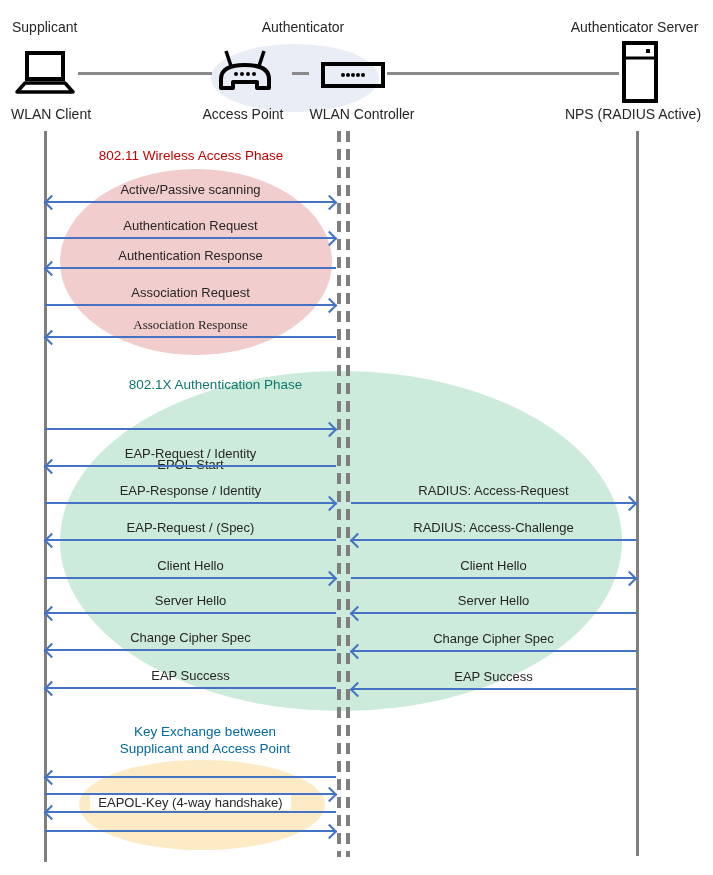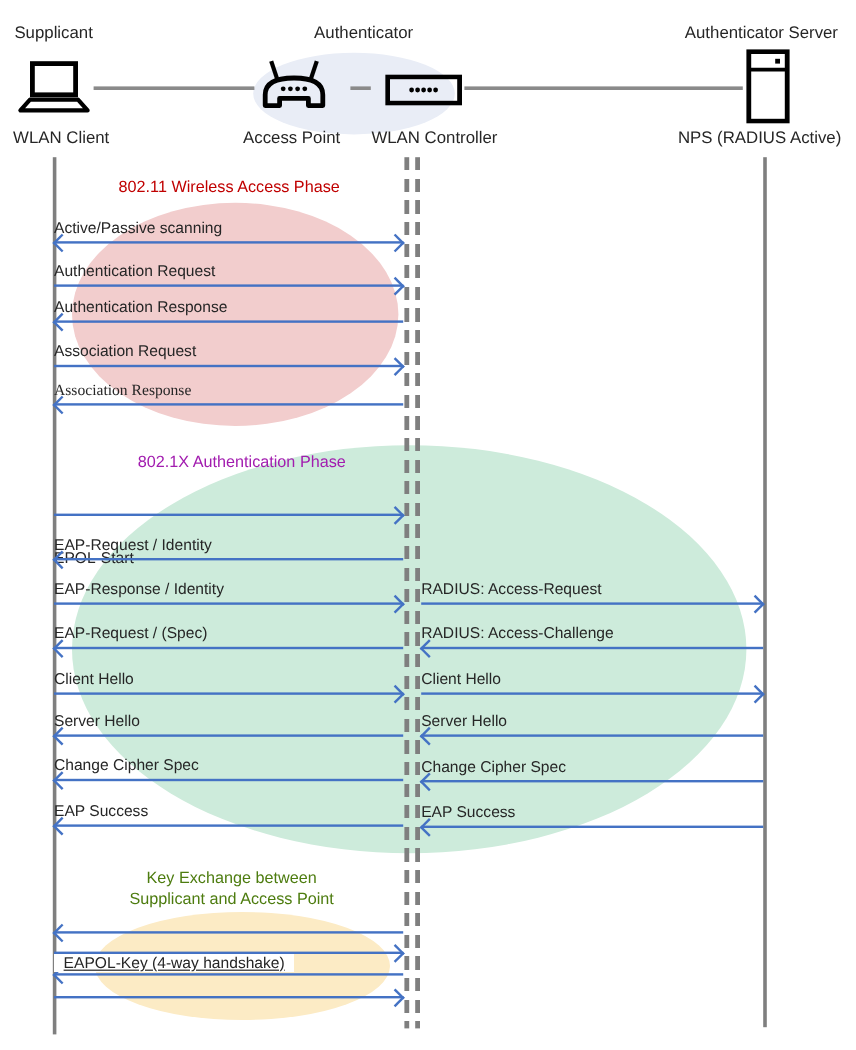--- a/index.html
+++ b/index.html
@@ -17,21 +17,21 @@
     position:absolute;width:4px;
     background:repeating-linear-gradient(to bottom,#7f7f7f 0 11px,transparent 11px 18px);
   }
   .phase-title{position:absolute;font-size:13.5px;text-align:center;line-height:17px;}
   .msg-arrow{position:absolute;height:2px;background:#4472c4;}
   .chev{position:absolute;width:9px;height:9px;top:-4px;
         border-top:2.5px solid #4472c4;border-right:2.5px solid #4472c4;}
   .chev-right{right:1px;transform:rotate(45deg);}
   .chev-left{left:1px;transform:rotate(-135deg);}
   .msg-label{position:absolute;height:17px;font-size:13px;line-height:16px;
-             text-align:left;color:#262626;white-space:nowrap;}
+             text-align:center;color:#262626;white-space:nowrap;}
   .msg-label .boxed{padding:0 8px;}
   svg{display:block;}
 </style>
 </head>
 <body>
 
 <div id="canvas">
 
   <div class="ellipse" style="left:211px;top:44px;width:168px;height:68px;background:#e9edf6;"></div>
   <div class="ellipse" style="left:60px;top:169px;width:272px;height:186px;background:#f2cdcd;"></div>
@@ -85,22 +85,22 @@
   <div class="actor-label" style="left:193px;width:100px;">Access Point</div>
   <div class="actor-label" style="left:302px;width:120px;">WLAN Controller</div>
   <div class="actor-label" style="left:558px;width:150px;">NPS (RADIUS Active)</div>
 
   <div class="lifeline-solid" style="left:44px;top:131px;height:731px;"></div>
   <div class="lifeline-dashed" style="left:337px;top:131px;height:726px;"></div>
   <div class="lifeline-dashed" style="left:346px;top:131px;height:726px;"></div>
   <div class="lifeline-solid" style="left:636px;top:131px;height:725px;"></div>
 
   <div class="phase-title" style="left:45px;width:292px;top:147px;color:#c00000;">802.11 Wireless Access Phase</div>
-  <div class="phase-title" style="left:44px;width:315px;top:376px;color:#a21caf;">802.1X Authentication Phase</div>
-  <div class="phase-title" style="left:45px;width:296px;top:723px;color:#4d7c0f;">
+  <div class="phase-title" style="left:58px;width:315px;top:376px;color:#0f766e;">802.1X Authentication Phase</div>
+  <div class="phase-title" style="left:45px;width:296px;top:723px;color:#0369a1;padding-left:12px;">
     <span>Key Exchange between</span><br>
     <span>Supplicant and Access Point</span>
   </div>
 
   <div id="messages-layer">
       <div class="msg-arrow" style="left: 45px; top: 201px; width: 291px;">
         <span class="chev chev-right"></span>
         <span class="chev chev-left"></span>
       </div>
       <div class="msg-label" style="left: 45px; top: 182px; width: 291px;"><span>Active/Passive scanning</span></div>
@@ -178,19 +178,19 @@
       <div class="msg-label" style="left: 351px; top: 669px; width: 285px;"><span>EAP Success</span></div>
       <div class="msg-arrow" style="left: 45px; top: 776px; width: 291px;">
         <span class="chev chev-left"></span>
       </div>
       <div class="msg-arrow" style="left: 45px; top: 793px; width: 291px;">
         <span class="chev chev-right"></span>
       </div>
       <div class="msg-arrow" style="left: 45px; top: 811px; width: 291px;">
         <span class="chev chev-left"></span>
       </div>
-      <div class="msg-label" style="left: 45px; top: 795px; width: 291px; text-decoration: underline;"><span class="boxed" style="background: rgb(255, 255, 255);">EAPOL-Key (4-way handshake)</span></div>
+      <div class="msg-label" style="left: 45px; top: 795px; width: 291px;"><span class="boxed" style="background: rgb(255, 255, 255);">EAPOL-Key (4-way handshake)</span></div>
       <div class="msg-arrow" style="left: 45px; top: 830px; width: 291px;">
         <span class="chev chev-right"></span>
       </div>
     </div>
 
 </div>
 
 </body></html>

